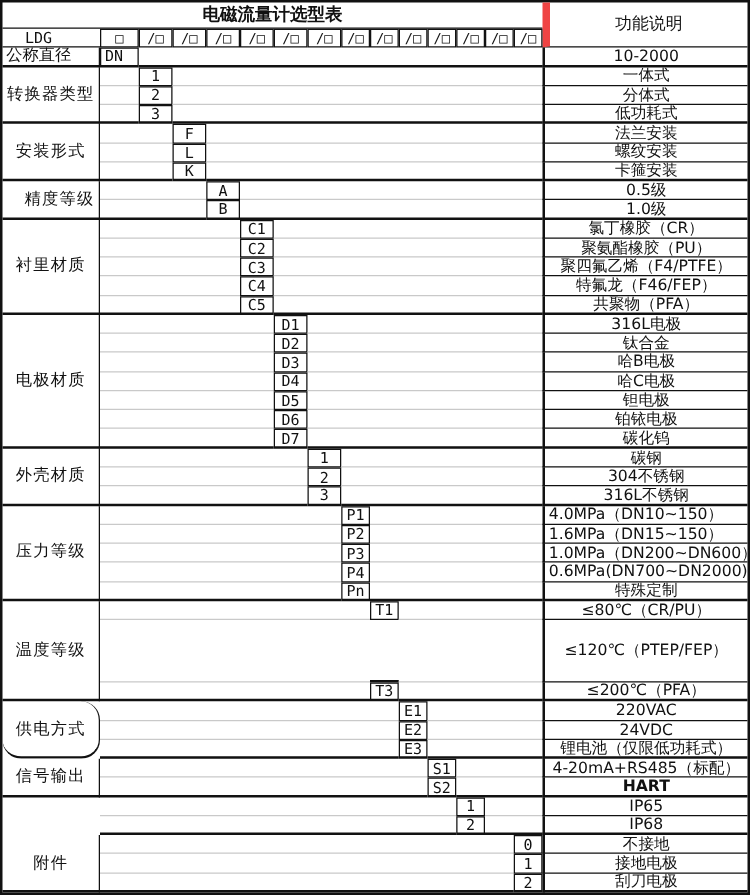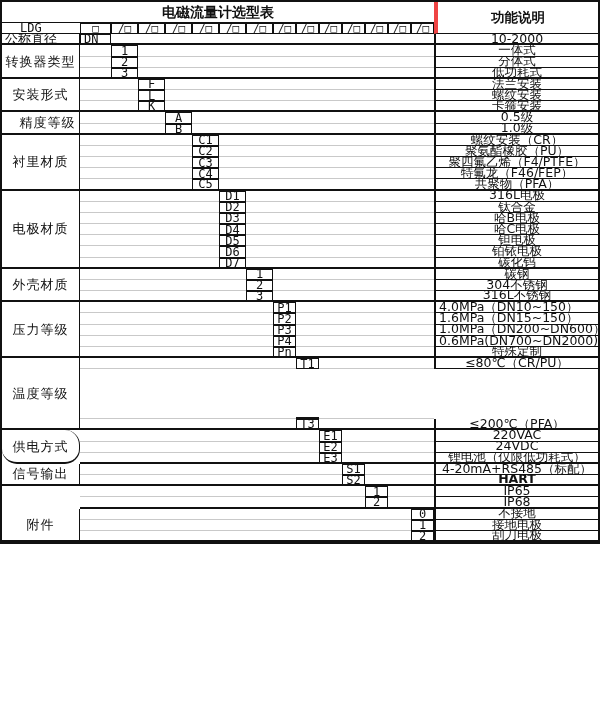--- a/index.html
+++ b/index.html
@@ -1,31 +1,31 @@
 <!DOCTYPE html>
 <html><head>
 <meta charset="utf-8">
 <style>
   html,body{margin:0;padding:0;background:#fff;}
   #table{
     position:relative;
-    width:600px;height:544px;
+    width:600px;height:716px;
     box-sizing:border-box;
     border:2px solid #111;
     background:#fff;
     display:grid;
     grid-template-columns:78px 31px 27px 27px 27px 27px 27px 27px 23px 23px 23px 23px 23px 23px 23px 1fr;
     grid-template-rows:21px repeat(43,1fr);
     font-family:"DejaVu Sans","Liberation Sans",sans-serif;
     color:#111;
   }
   .c{display:flex;align-items:center;justify-content:center;overflow:hidden;
      font-size:12.5px;line-height:1;white-space:nowrap;box-sizing:border-box;}
   .title{font-weight:bold;font-size:14px;border-bottom:1px solid #111;}
-  .fheader{font-weight:bold;font-size:13.5px;border-left:4px solid #ef4444;border-bottom:1px solid #111;}
+  .fheader{font-weight:normal;font-size:13.5px;border-left:6px solid #ef4444;border-bottom:1px solid #111;}
   .ldg{justify-content:flex-start;padding-left:18px;border-bottom:1px solid #111;
        font-family:"DejaVu Sans Mono","Liberation Mono",monospace;font-size:12px;}
   .slot{border:1px solid #111;font-size:11px;padding:0;
         font-family:"DejaVu Sans Mono","Liberation Mono",monospace;}
   .label{border-right:1px solid #111;border-bottom:2px solid #111;font-size:13px;letter-spacing:1px;}
   .label.left{justify-content:flex-start;padding-left:3px;letter-spacing:0;}
   .code{border:1px solid #111;font-family:"DejaVu Sans Mono","Liberation Mono",monospace;font-size:12px;}
   .code.left{justify-content:flex-start;padding-left:3px;}
   .fill{border-bottom:1px solid #c9c9c9;}
   .fill.secend{border-bottom:2px solid #111;}
@@ -91,21 +91,21 @@
     <div class="c fill" style="grid-area: 10 / 6 / 11 / 16;"></div>
     <div class="c desc" style="grid-area: 10 / 16 / 11 / 17;">0.5级</div>
     <div class="c fill secend" style="grid-area: 11 / 2 / 12 / 5;"></div>
     <div class="c code" style="grid-area: 11 / 5 / 12 / 6; border-bottom-width: 2px;">B</div>
     <div class="c fill secend" style="grid-area: 11 / 6 / 12 / 16;"></div>
     <div class="c desc secend" style="grid-area: 11 / 16 / 12 / 17;">1.0级</div>
     <div class="c label" style="grid-area: 12 / 1 / 17 / 2;">衬里材质</div>
     <div class="c fill" style="grid-area: 12 / 2 / 13 / 6;"></div>
     <div class="c code" style="grid-area: 12 / 6 / 13 / 7; border-bottom-width: 1px;">C1</div>
     <div class="c fill" style="grid-area: 12 / 7 / 13 / 16;"></div>
-    <div class="c desc" style="grid-area: 12 / 16 / 13 / 17;">螺纹安装（CR）</div>
+    <div class="c desc" style="grid-area: 12 / 16 / 13 / 17;">氯丁橡胶（CR）</div>
     <div class="c fill" style="grid-area: 13 / 2 / 14 / 6;"></div>
     <div class="c code" style="grid-area: 13 / 6 / 14 / 7; border-bottom-width: 1px;">C2</div>
     <div class="c fill" style="grid-area: 13 / 7 / 14 / 16;"></div>
     <div class="c desc" style="grid-area: 13 / 16 / 14 / 17;">聚氨酯橡胶（PU）</div>
     <div class="c fill" style="grid-area: 14 / 2 / 15 / 6;"></div>
     <div class="c code" style="grid-area: 14 / 6 / 15 / 7; border-bottom-width: 1px;">C3</div>
     <div class="c fill" style="grid-area: 14 / 7 / 15 / 16;"></div>
     <div class="c desc" style="grid-area: 14 / 16 / 15 / 17;">聚四氟乙烯（F4/PTFE）</div>
     <div class="c fill" style="grid-area: 15 / 2 / 16 / 6;"></div>
     <div class="c code" style="grid-area: 15 / 6 / 16 / 7; border-bottom-width: 1px;">C4</div>
@@ -179,20 +179,21 @@
     <div class="c fill secend" style="grid-area: 31 / 10 / 32 / 16;"></div>
     <div class="c desc secend" style="grid-area: 31 / 16 / 32 / 17;">特殊定制</div>
     <div class="c label" style="grid-area: 32 / 1 / 35 / 2;">温度等级</div>
     <div class="c fill" style="grid-area: 32 / 2 / 33 / 10;"></div>
     <div class="c code" style="grid-area: 32 / 10 / 33 / 11; border-bottom-width: 1px;">T1</div>
     <div class="c fill" style="grid-area: 32 / 11 / 33 / 16;"></div>
     <div class="c desc" style="grid-area: 32 / 16 / 33 / 17;">≤80℃（CR/PU）</div>
     <div class="c fill" style="grid-area: 33 / 2 / 34 / 10;"></div>
     <div class="c code" style="grid-area: 33 / 10 / 34 / 11; border-bottom-width: 1px; margin-top: 48px;">T2</div>
     <div class="c fill" style="grid-area: 33 / 11 / 34 / 16;"></div>
+    <div class="c desc" style="grid-area: 33 / 16 / 34 / 17;">≤120℃（PTEP/FEP）</div>
     <div class="c fill secend" style="grid-area: 34 / 2 / 35 / 10;"></div>
     <div class="c code" style="grid-area: 34 / 10 / 35 / 11; border-bottom-width: 2px;">T3</div>
     <div class="c fill secend" style="grid-area: 34 / 11 / 35 / 16;"></div>
     <div class="c desc secend" style="grid-area: 34 / 16 / 35 / 17;">≤200℃（PFA）</div>
     <div class="c label" style="grid-area: 35 / 1 / 38 / 2; border-radius: 15px;">供电方式</div>
     <div class="c fill" style="grid-area: 35 / 2 / 36 / 11;"></div>
     <div class="c code" style="grid-area: 35 / 11 / 36 / 12; border-bottom-width: 1px;">E1</div>
     <div class="c fill" style="grid-area: 35 / 12 / 36 / 16;"></div>
     <div class="c desc" style="grid-area: 35 / 16 / 36 / 17;">220VAC</div>
     <div class="c fill" style="grid-area: 36 / 2 / 37 / 11;"></div>

